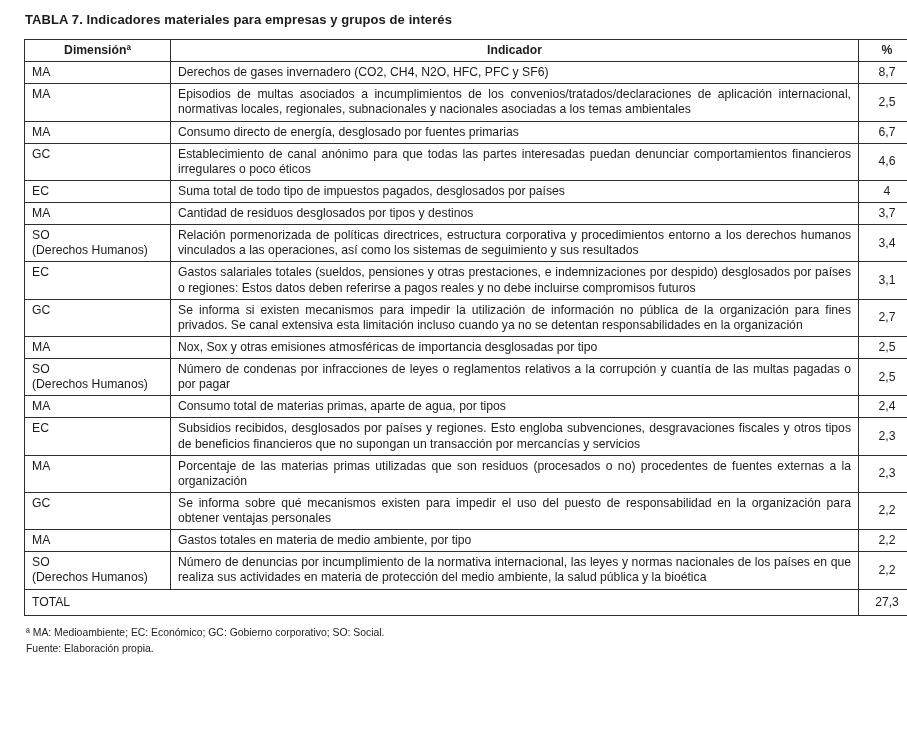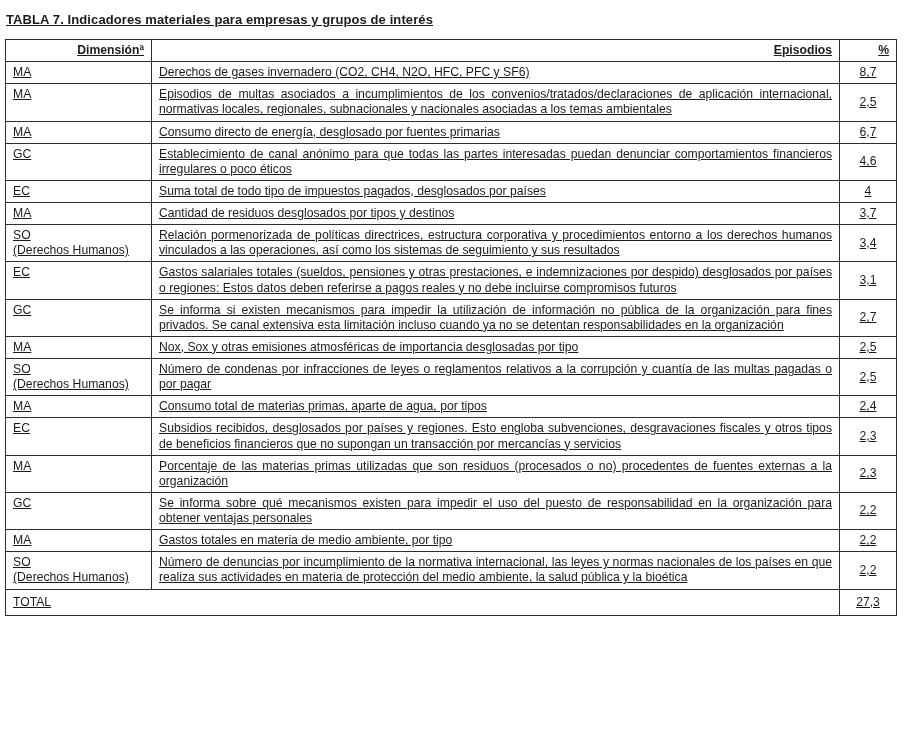--- a/index.html
+++ b/index.html
@@ -5,22 +5,21 @@
   * { box-sizing: border-box; }
   html, body { margin: 0; padding: 0; background: #ffffff; }
   body {
     font-family: "Liberation Sans", sans-serif;
     color: #1c1c1c;
     width: 907px;
   }
   .page {
     width: 892px;
     min-height: 730px;
-    padding: 8px 8px 10px 5px;
-    text-decoration: underline;
+    padding: 8px 8px 10px 24px;
   }
   .title {
     font-size: 13px;
     font-weight: bold;
     margin: 4px 0 12px 1px;
     letter-spacing: 0.1px;
   }
   table.materials {
     border-collapse: collapse;
     width: 891px;
@@ -30,21 +29,21 @@
   table.materials td {
     border: 1px solid #2e2e2e;
     font-size: 12.2px;
     line-height: 1.24;
     padding: 3px 7px;
   }
   col.c-dim { width: 146px; }
   col.c-ind { width: 688px; }
   col.c-pct { width: 57px; }
   thead th {
-    text-align: right;
+    text-align: center;
     font-weight: bold;
     padding: 5px 6px;
     margin-left: 16px;
   }
   td.dim {
     vertical-align: top;
     white-space: pre-line;
     padding-top: 4px;
   }
   td.ind {
@@ -79,21 +78,21 @@
 
   <table class="materials">
     <colgroup>
       <col class="c-dim">
       <col class="c-ind">
       <col class="c-pct">
     </colgroup>
     <thead>
       <tr>
         <th>Dimensiónª</th>
-        <th>Episodios</th>
+        <th>Indicador</th>
         <th>%</th>
       </tr>
     </thead>
     <tbody id="table-body">
         <tr>
           <td class="dim">MA</td>
           <td class="ind">Derechos de gases invernadero (CO2, CH4, N2O, HFC, PFC y SF6)</td>
           <td class="pct">8,7</td>
         </tr>
         <tr>
@@ -182,15 +181,17 @@
       </tbody>
     <tfoot>
       <tr>
         <td class="total-label" colspan="2">TOTAL</td>
         <td class="pct">27,3</td>
       </tr>
     </tfoot>
   </table>
 
   <div class="footnotes">
+    <div>ª MA: Medioambiente; EC: Económico; GC: Gobierno corporativo; SO: Social.</div>
+    <div>Fuente: Elaboración propia.</div>
   </div>
 
 </div>
 
 </body></html>

